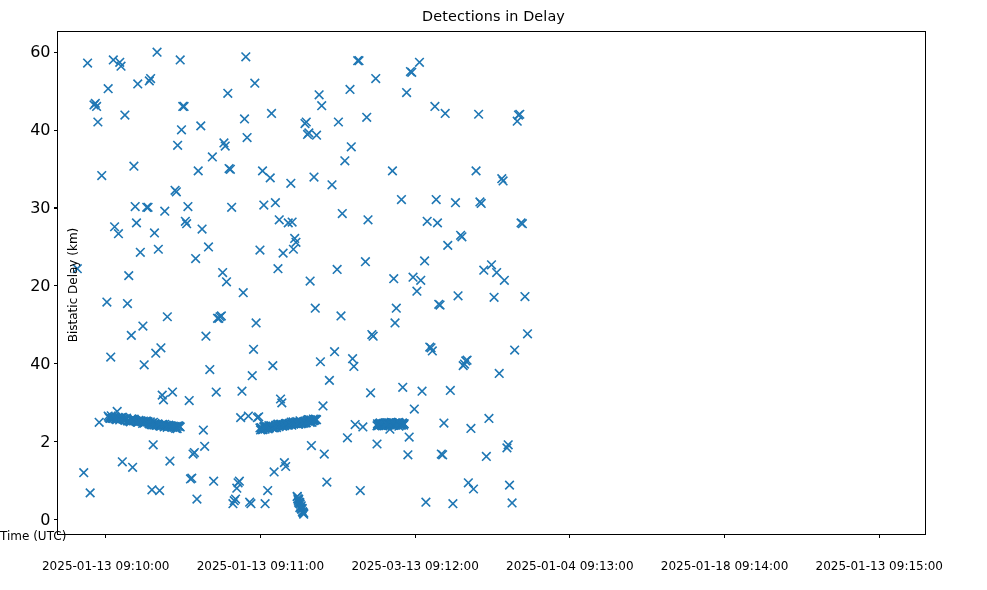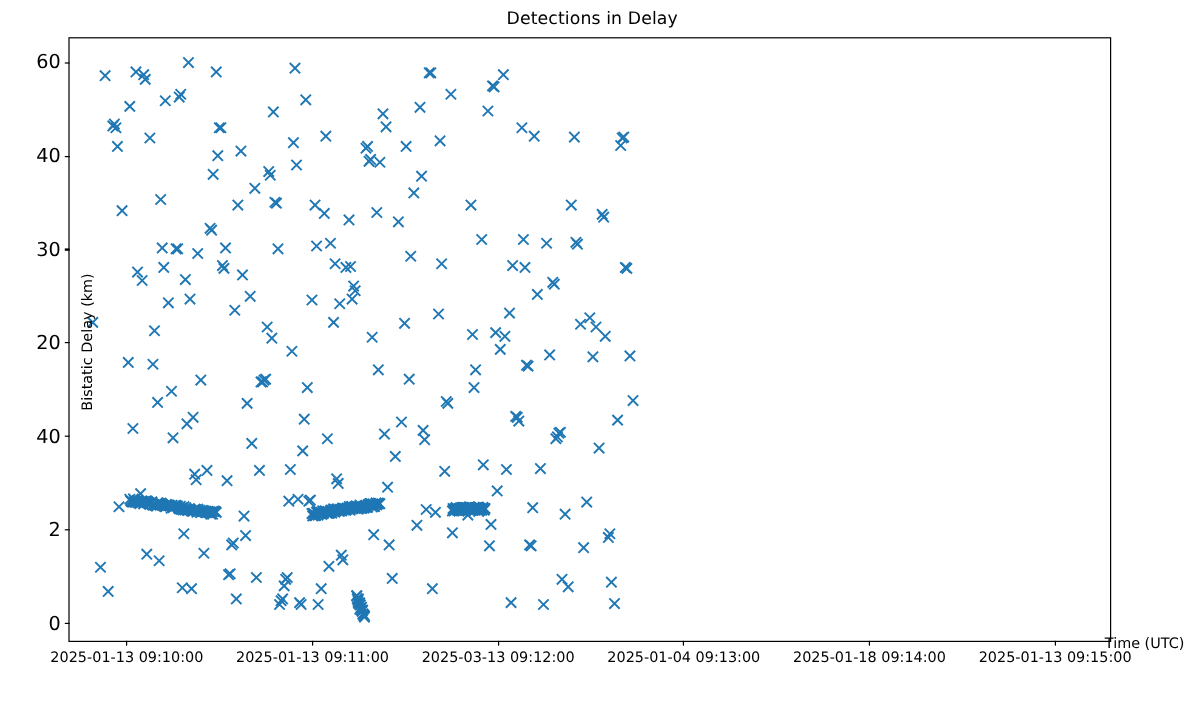--- a/index.html
+++ b/index.html
@@ -92,32 +92,32 @@
     position: absolute;
     left: -0.6px;
     top: 0;
     width: 1.15px;
     height: 3.8px;
     background: #000000;
   }
   .xtick .ticklabel {
     position: absolute;
     left: 0;
-    top: 6px;
+    top: 24px;
     transform: translateX(-50%);
     font-size: 12px;
     white-space: nowrap;
     line-height: 16px;
   }
   #xlabel {
     position: absolute;
     left: 0;
     top: 529px;
     width: 987px;
-    text-align: right;
+    text-align: left;
     font-size: 12px;
   }
 </style>
 </head>
 <body>
 
 <div id="figure">
 
   <div id="chart-title">Detections in Delay</div>
 

